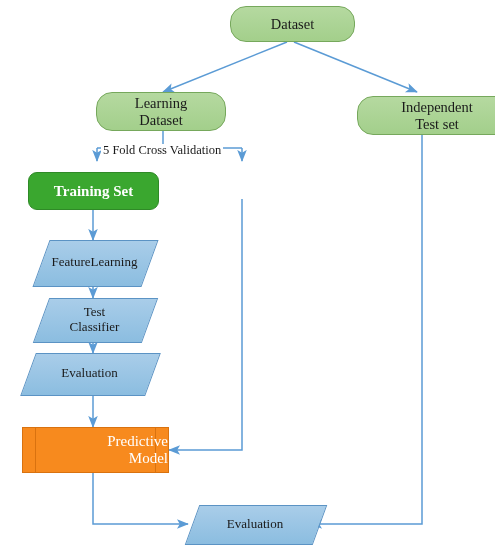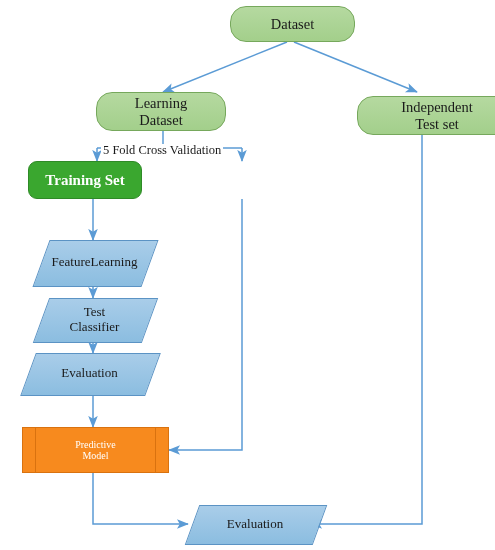--- a/index.html
+++ b/index.html
@@ -70,21 +70,22 @@
   }
   .n-para .para-label {
     position: relative;
     z-index: 1;
   }
   
   .n-orange {
     background: #f78a1e;
     border: 1px solid #d9720f;
     color: #ffffff;
-    font-size: 10px;
+    font-size: 15px;
+    align-items: flex-end;
   }
   .n-orange .bar-l,
   .n-orange .bar-r {
     position: absolute;
     top: 0;
     bottom: 0;
     width: 0;
     border-left: 1px solid #d9720f;
   }
   .n-orange .bar-l { left: 12px; }
@@ -151,21 +152,21 @@
 
   <div class="node n-green-light" style="left:357px; top:96px; width:160px; height:39px; flex-direction:column;">
     <span>Independent</span>
     <span>Test set</span>
   </div>
 
   <div class="edge-label" style="left:101px; top:144px;">
     <span>5 Fold Cross Validation</span>
   </div>
 
-  <div class="node n-green-dark" style="left:28px; top:161px; width:114px; height:38px;">
+  <div class="node n-green-dark" style="left:28px; top:172px; width:131px; height:38px;">
     <span>Training Set</span>
   </div>
 
 
   <div class="node n-para" style="left:41px; top:240px; width:107px; height:45px; flex-direction:row;">
     <span class="para-shape"></span>
     <span class="para-label">Feature</span>
     <span class="para-label">Learning</span>
   </div>
 

